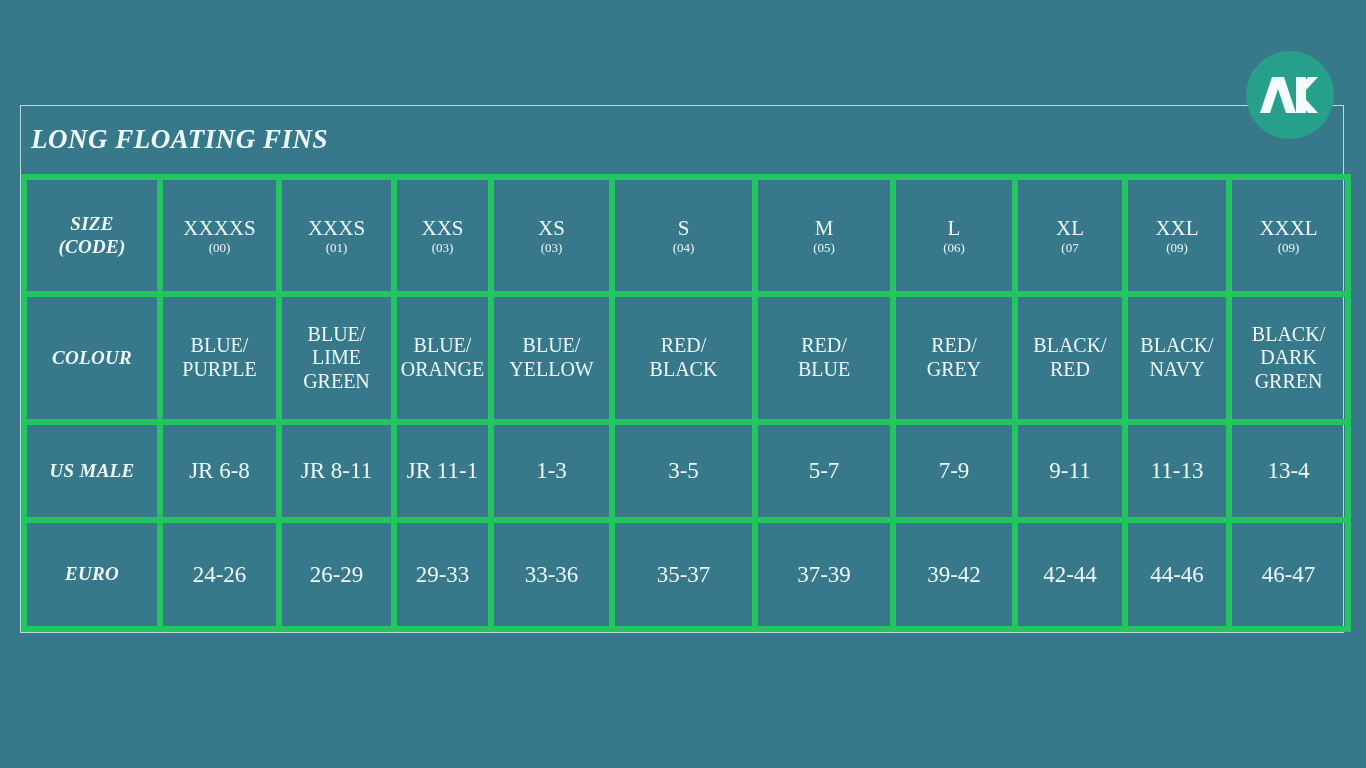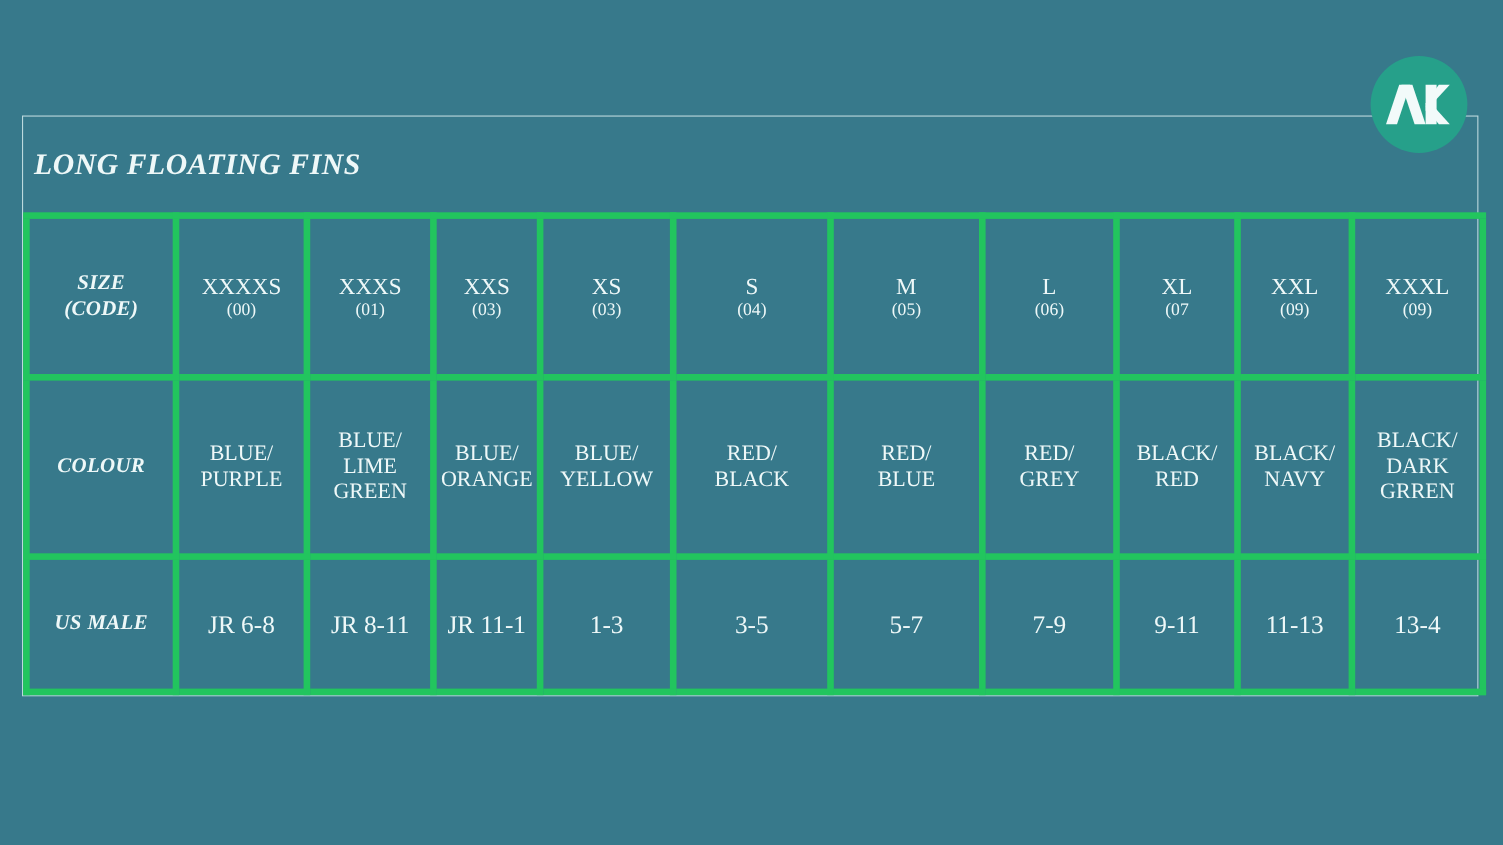--- a/index.html
+++ b/index.html
@@ -87,21 +87,21 @@
   
   td.rowlabel {
     font-style: italic;
     font-weight: bold;
     font-size: 19px;
     letter-spacing: 0.3px;
   }
 
   
   td.sizecell { font-size: 21px; }
-  td.sizecell .code { font-size: 16px; display: block; }
+  td.sizecell .code { font-size: 13px; display: block; }
 
   
   td.colourcell { font-size: 20px; }
 
   
   td.datacell { font-size: 23px; }
 
   .ln { display: block; }
 </style>
 </head>
@@ -249,18 +249,33 @@
           <td class="datacell">1-3</td>
           <td class="datacell">3-5</td>
           <td class="datacell">5-7</td>
           <td class="datacell">7-9</td>
           <td class="datacell">9-11</td>
           <td class="datacell">11-13</td>
           <td class="datacell">13-4</td>
         </tr>
 
 
+        <tr style="height:92px">
+          <td class="rowlabel">
+            <span class="ln">EURO</span>
+          </td>
+          <td class="datacell">24-26</td>
+          <td class="datacell">26-29</td>
+          <td class="datacell">29-33</td>
+          <td class="datacell">33-36</td>
+          <td class="datacell">35-37</td>
+          <td class="datacell">37-39</td>
+          <td class="datacell">39-42</td>
+          <td class="datacell">42-44</td>
+          <td class="datacell">44-46</td>
+          <td class="datacell">46-47</td>
+        </tr>
 
       </tbody>
     </table>
   </div>
 
 </div>
 
 </body></html>

